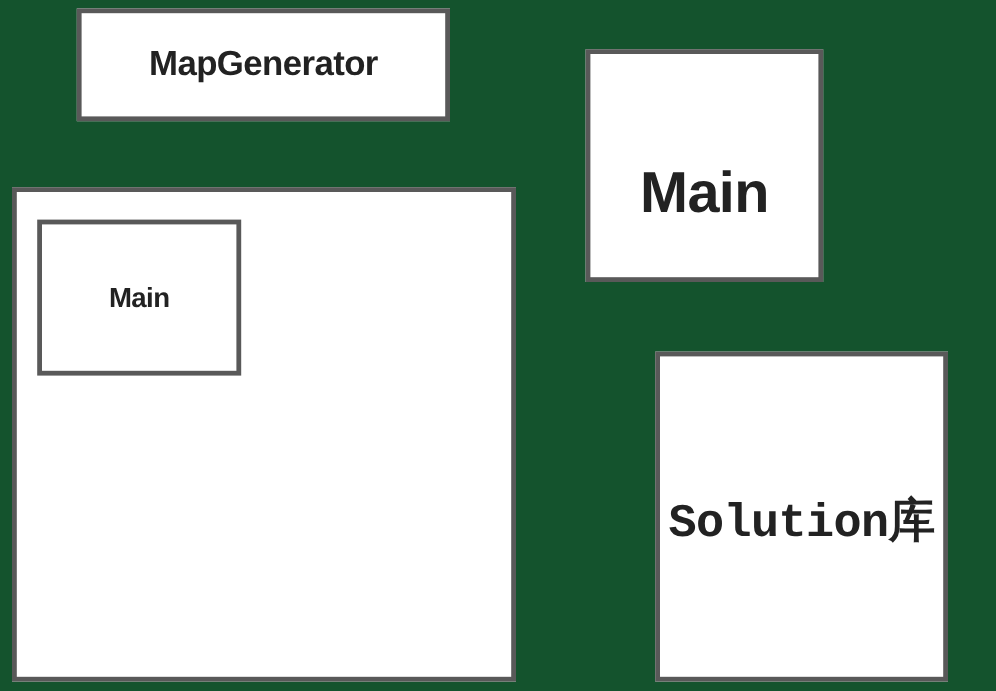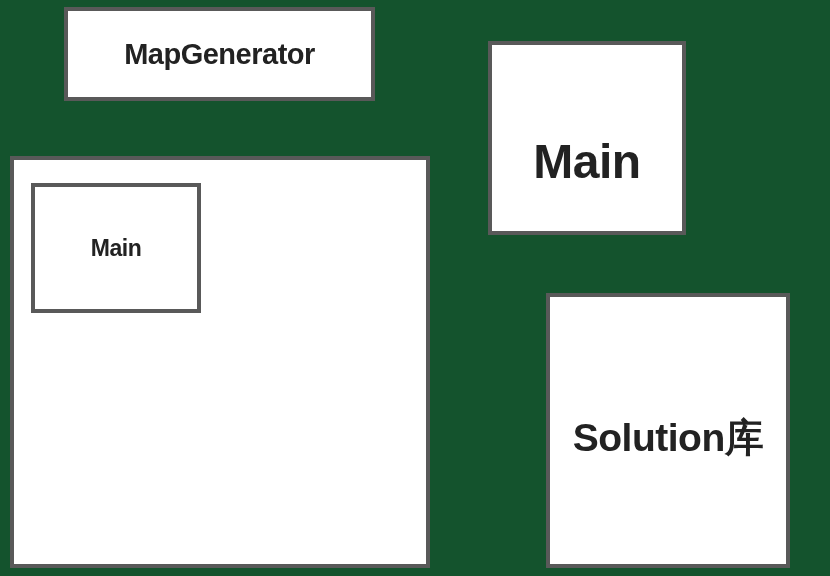--- a/index.html
+++ b/index.html
@@ -86,20 +86,21 @@
     transform: translateY(-50%);
     font-size: 23px;
   }
 
   
   #box-solution {
     left: 546px;
     top: 293px;
     width: 244px;
     height: 275px;
+    font-family: Liberation Mono, monospace;
   }
   #box-solution .box-label {
     top: 121px;
     font-size: 39px;
   }
 </style>
 </head>
 <body>
 
 <div id="canvas">

